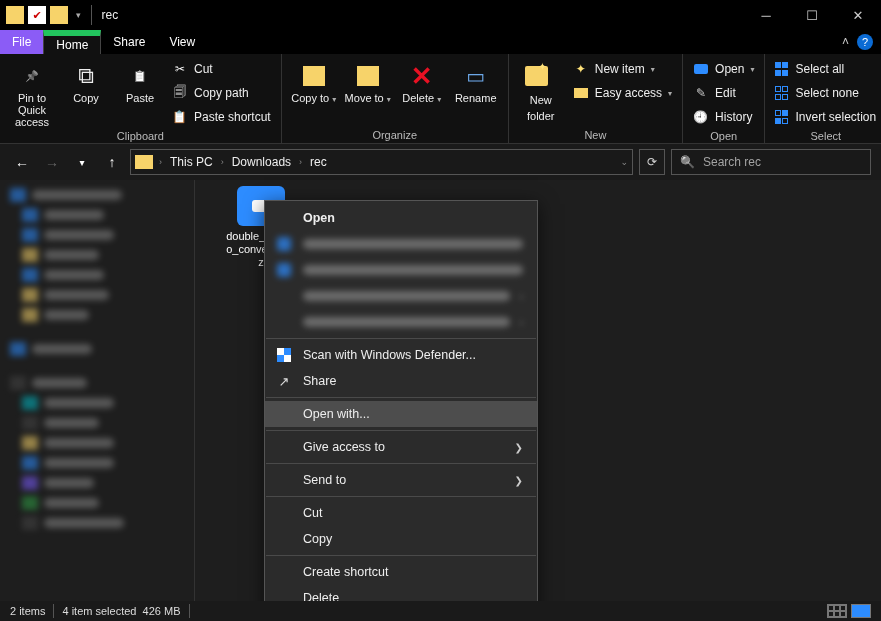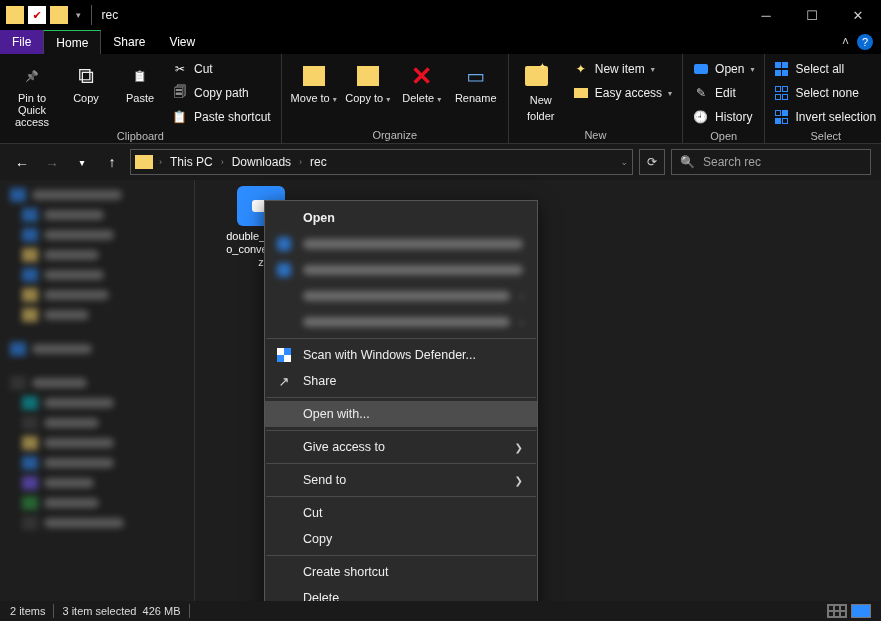--- a/index.html
+++ b/index.html
@@ -11,22 +11,22 @@
   .qat .qicon { width:18px; height:18px; background:#f7d36a; }
   .qat .qicon.tick { background:#fff; display:flex; align-items:center; justify-content:center; color:#c00; font-size:11px;}
   .titlebar .sep { width:1px; height:20px; background:#555; margin:0 6px; }
   .titlebar .title { color:#eee; padding-left:4px; }
   .titlebar .winbtns { margin-left:auto; display:flex; }
   .titlebar .winbtns span { width:46px; height:30px; display:flex; align-items:center; justify-content:center; color:#ccc; font-size:13px; }
 
   
   .menutabs { height:24px; background:#000; display:flex; align-items:stretch; }
   .menutabs .tab { padding:0 12px; display:flex; align-items:center; color:#fff; font-size:12px; }
-  .menutabs .tab.file { background:#4c1d95; color:#fff; }
-  .menutabs .tab.active { background:#111; border-top:1px solid #22c55e; border-left:1px solid #444; border-right:1px solid #444;text-align:right; }
+  .menutabs .tab.file { background:#8b5cf6; color:#fff; }
+  .menutabs .tab.active { background:#111; border-top:6px solid #22c55e; border-left:1px solid #444; border-right:1px solid #444;text-align:right; }
   .menutabs .right { margin-left:auto; display:flex; align-items:center; gap:8px; padding-right:8px;}
   .help { width:16px; height:16px; border-radius:50%; background:#0b6bd4; color:#fff; display:flex;align-items:center;justify-content:center; font-size:11px;}
 
   
   .ribbon { height:90px; background:#111; display:flex; border-bottom:1px solid #333; }
   .group { border-right:1px solid #333; padding:4px 6px 2px 6px; display:flex; flex-direction:column; }
   .group .items { flex:1; display:flex; align-items:flex-start; gap:2px; }
   .group .label { text-align:center; color:#bbb; font-size:11px; padding-top:2px; }
   .rb { display:flex; flex-direction:column; align-items:center; justify-content:flex-start; width:52px; padding-top:4px; gap:2px; color:#eee; font-size:11px; text-align:center; }
   .rb .ic { width:32px; height:28px; display:flex; align-items:center; justify-content:center; }
@@ -169,26 +169,26 @@
             <span>Paste shortcut</span>
           </div>
       </div>
     </div>
     <div class="label">Clipboard</div>
   </div>
 
   <div class="group">
     <div class="items">
       <div class="rb">
+          <span class="ic i-copyto"></span>
+          <span><span>Copy to</span> <span class="drop">▾</span></span>
+        </div>
+      <div class="rb">
           <span class="ic i-move"></span>
           <span><span>Move to</span> <span class="drop">▾</span></span>
-        </div>
-      <div class="rb">
-          <span class="ic i-copyto"></span>
-          <span><span>Copy to</span> <span class="drop">▾</span></span>
         </div>
       <div class="rb">
           <span class="ic i-delete">✕</span>
           <span><span>Delete</span> <span class="drop">▾</span></span>
         </div>
       <div class="rb">
           <span class="ic i-rename"></span>
           <span>Rename</span>
         </div>
     </div>
@@ -447,21 +447,21 @@
   <div class="row">
       <span class="ico"></span>
       <span class="txt">Delete</span>
     </div>
 
 </div>
 
 <div class="status">
   <span>2 items</span>
   <span class="sep"></span>
-  <span><span>3 item selected</span>&nbsp;&nbsp;<span>426 MB</span></span>
+  <span><span>4 item selected</span>&nbsp;&nbsp;<span>426 MB</span></span>
   <span class="sep"></span>
   <div class="icons">
     <span>
         <b></b>
         <b></b>
         <b></b>
         <b></b>
         <b></b>
         <b></b>
       </span>

